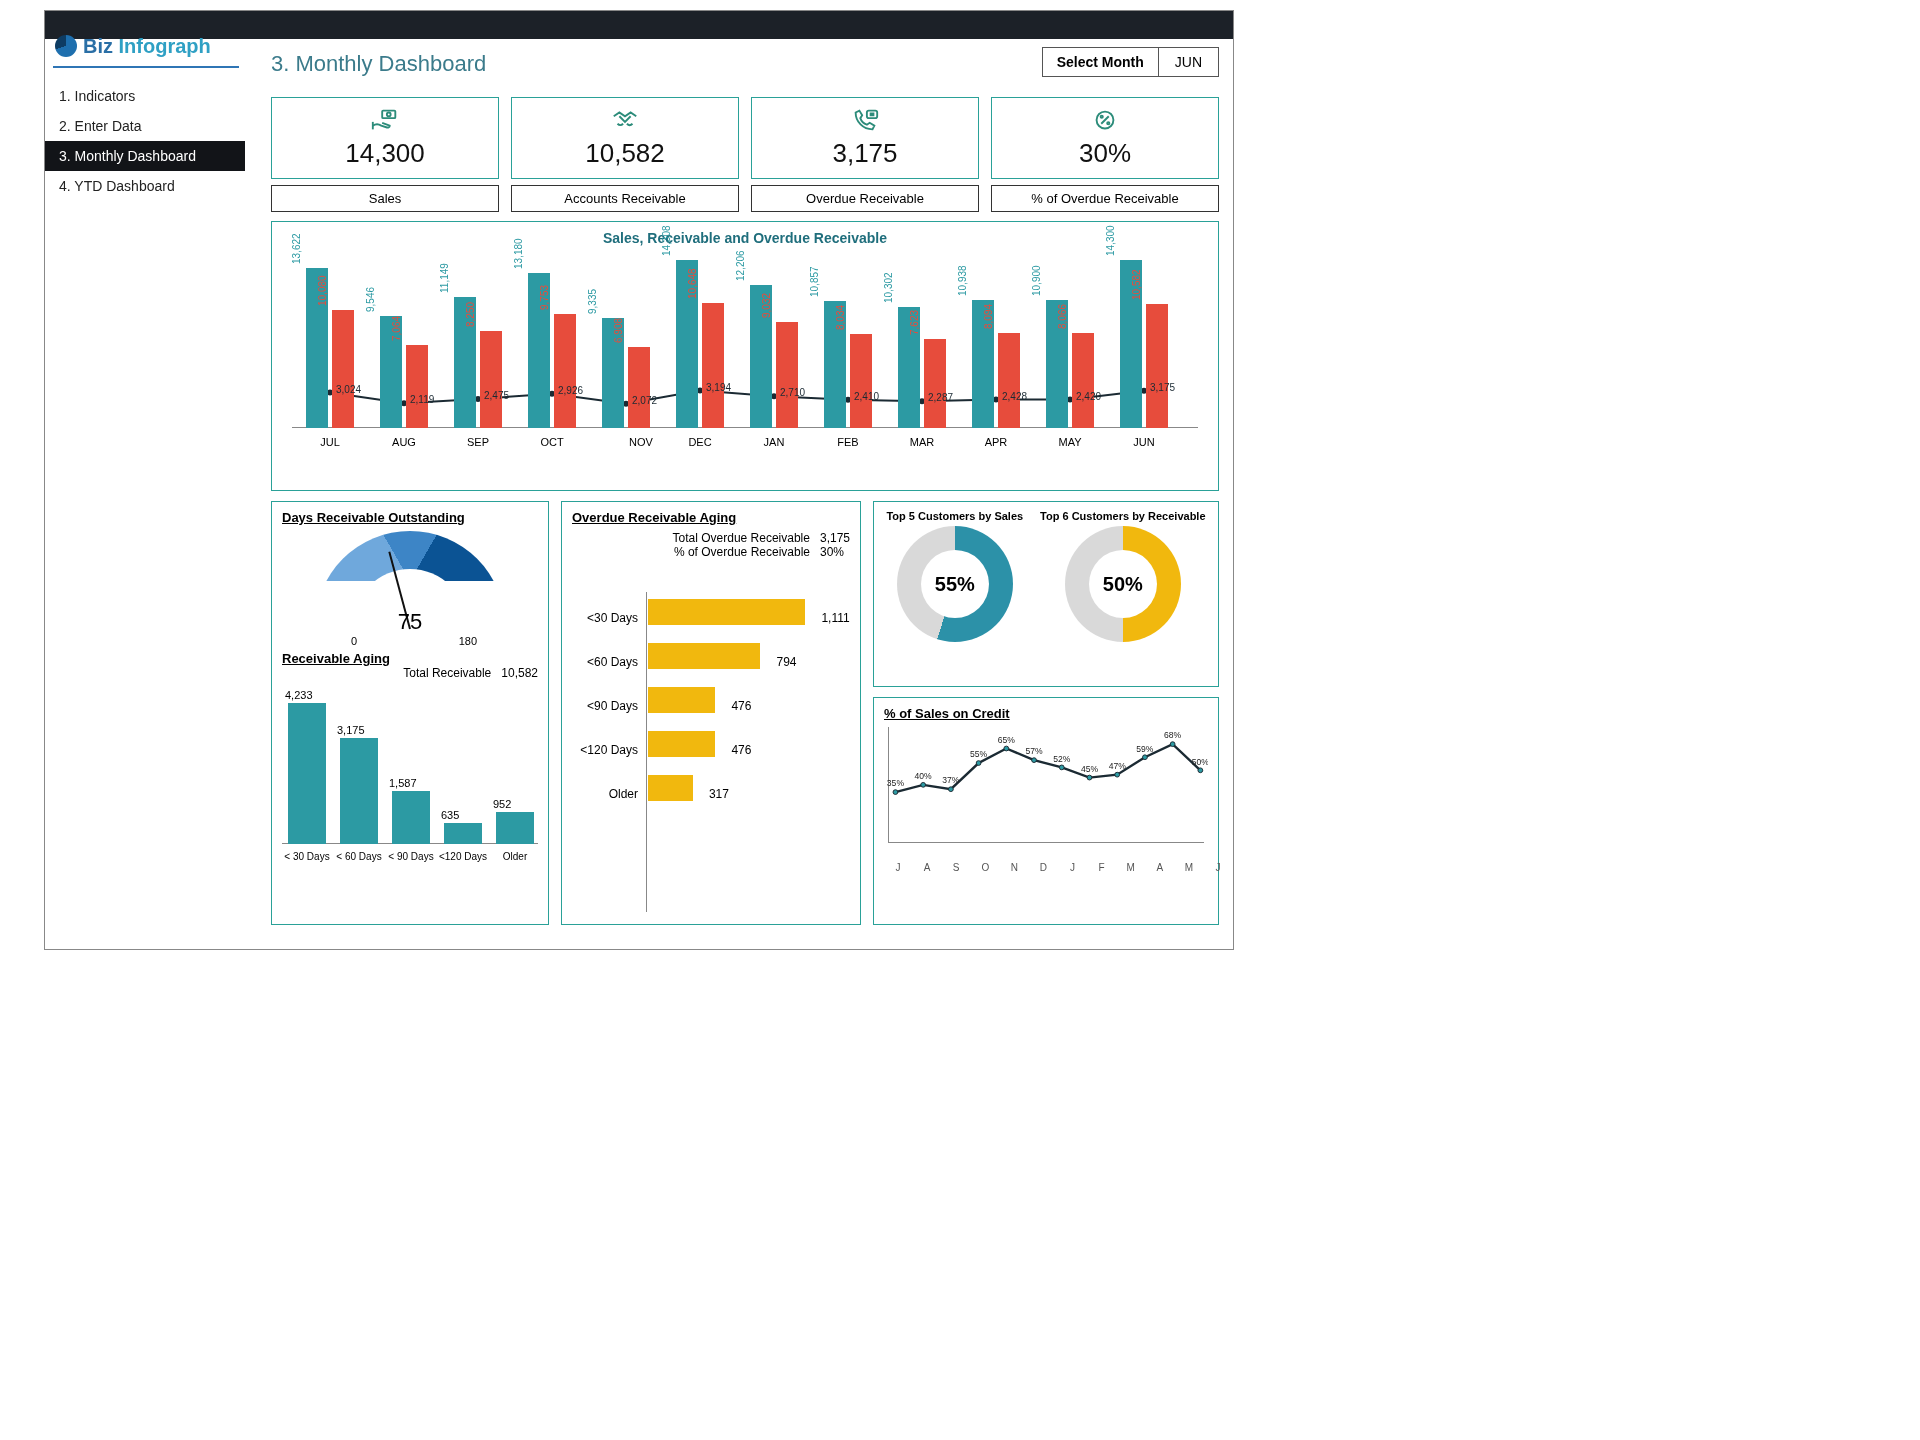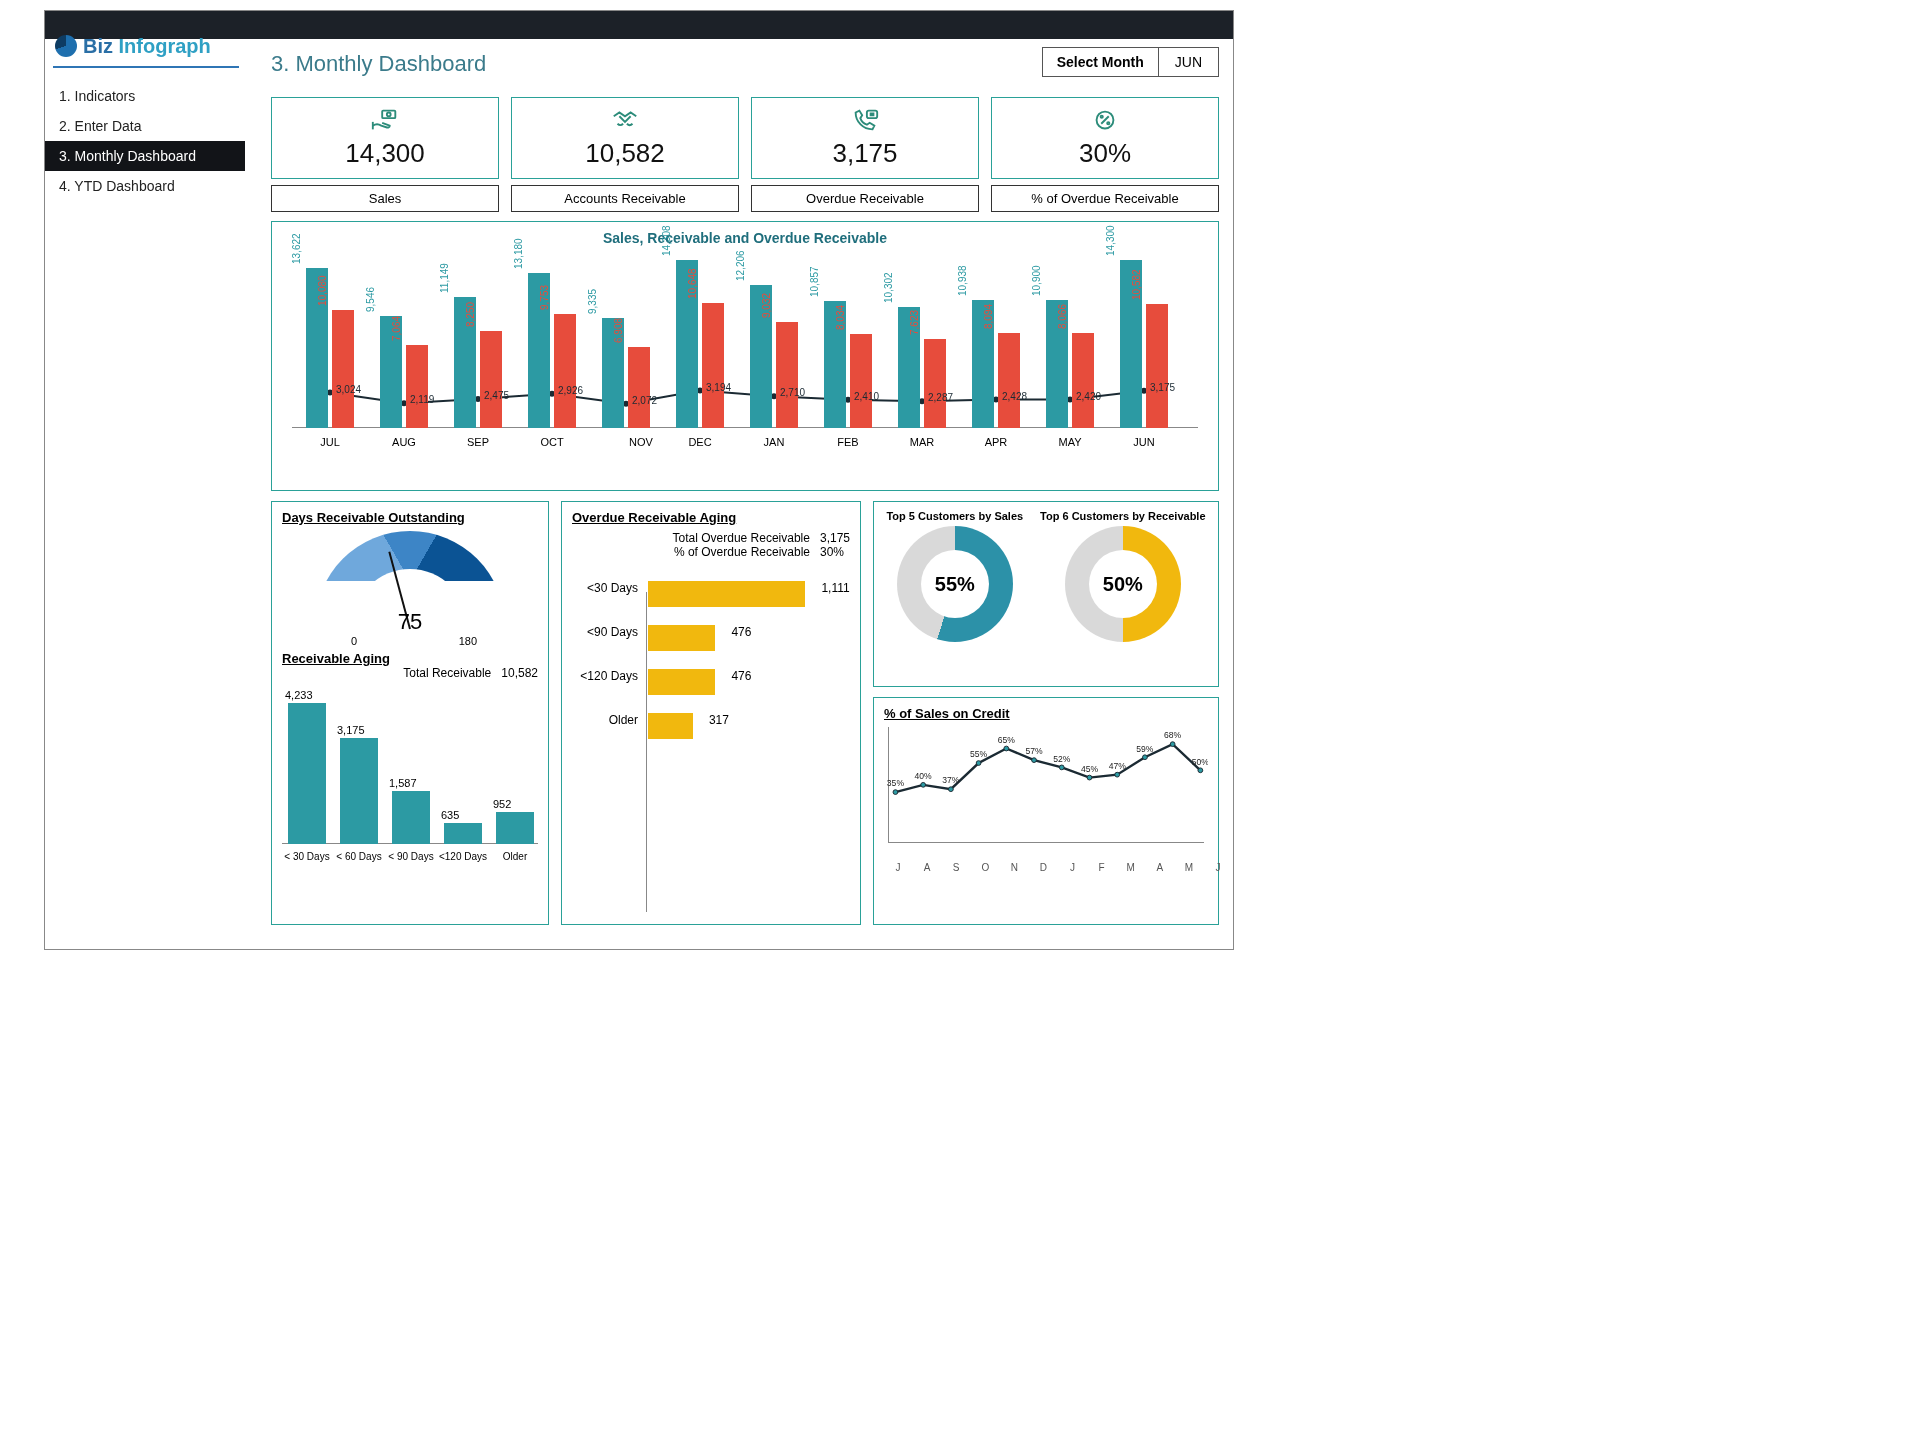--- a/index.html
+++ b/index.html
@@ -64,21 +64,21 @@
   .gval{ position:absolute; left:0; right:0; bottom:-4px; text-align:center; font-size:22px;}
   .gmin{ position:absolute; left:36px; bottom:-16px; font-size:11px;}
   .gmax{ position:absolute; right:28px; bottom:-16px; font-size:11px;}
   
   .ra{ position:relative; height:176px; margin-top:6px;}
   .ra .vbar{ position:absolute; bottom:18px; width:38px; background:#2c9aa3;}
   .ra .vlab{ position:absolute; font-size:11px; text-align:left; width:44px;}
   .ra .xlab{ position:absolute; bottom:0; font-size:10px; width:50px; text-align:center;}
   .ra-ax{ position:absolute; left:0; right:0; bottom:18px; height:1px; background:#888;}
   
-  .hrow{ display:flex; align-items:flex-start; height:44px; gap:10px;}
+  .hrow{ display:flex; align-items:flex-end; height:44px; gap:10px;}
   .hrow .hl{ width:66px; text-align:right; font-size:12px;}
   .hrow .hb{ height:26px; background:#f1b80e;}
   .hrow .hv{ font-size:12px; padding-left:6px;}
   .vax{ position:absolute; left:84px; top:90px; bottom:12px; width:1px; background:#888;}
   
   .donuts{ display:flex; gap:12px; justify-content:space-around;}
   .dwrap{ text-align:center; font-size:11px; font-weight:700;}
   .donut{ position:relative; width:116px; height:116px; border-radius:50%; margin:4px auto 0;}
   .dcenter{ position:absolute; left:24px; top:24px; width:68px; height:68px; border-radius:50%; background:#fff; display:flex; align-items:center; justify-content:center; font-size:20px; font-weight:600;}
   
@@ -324,20 +324,25 @@
      </div>
      <div class="smallmeta">
         <span style="min-width:auto">% of Overdue Receivable</span><span>30%</span>
      </div>
      <div class="vax"></div>
      <div id="oa" style="margin-top:22px">
         <div class="hrow">
           <div class="hl">&lt;30 Days</div>
           <div class="hb" style="width:157.39166666666665px"></div>
           <div class="hv">1,111</div>
+        </div>
+        <div class="hrow">
+          <div class="hl">&lt;60 Days</div>
+          <div class="hb" style="width:112.48333333333332px"></div>
+          <div class="hv">794</div>
         </div>
         <div class="hrow">
           <div class="hl">&lt;90 Days</div>
           <div class="hb" style="width:67.43333333333334px"></div>
           <div class="hv">476</div>
         </div>
         <div class="hrow">
           <div class="hl">&lt;120 Days</div>
           <div class="hb" style="width:67.43333333333334px"></div>
           <div class="hv">476</div>

